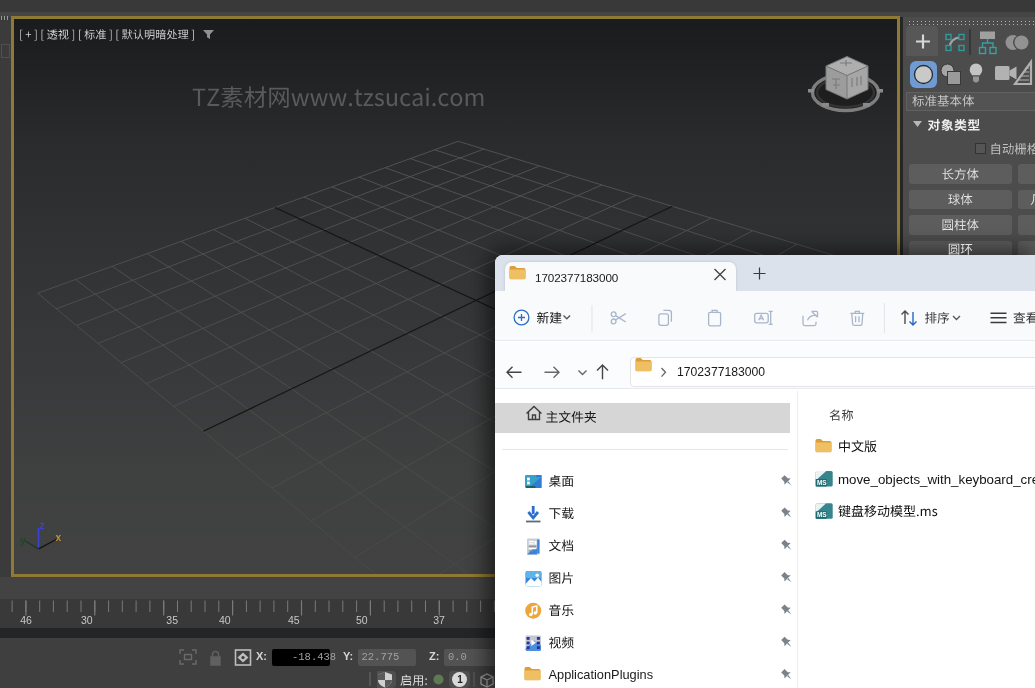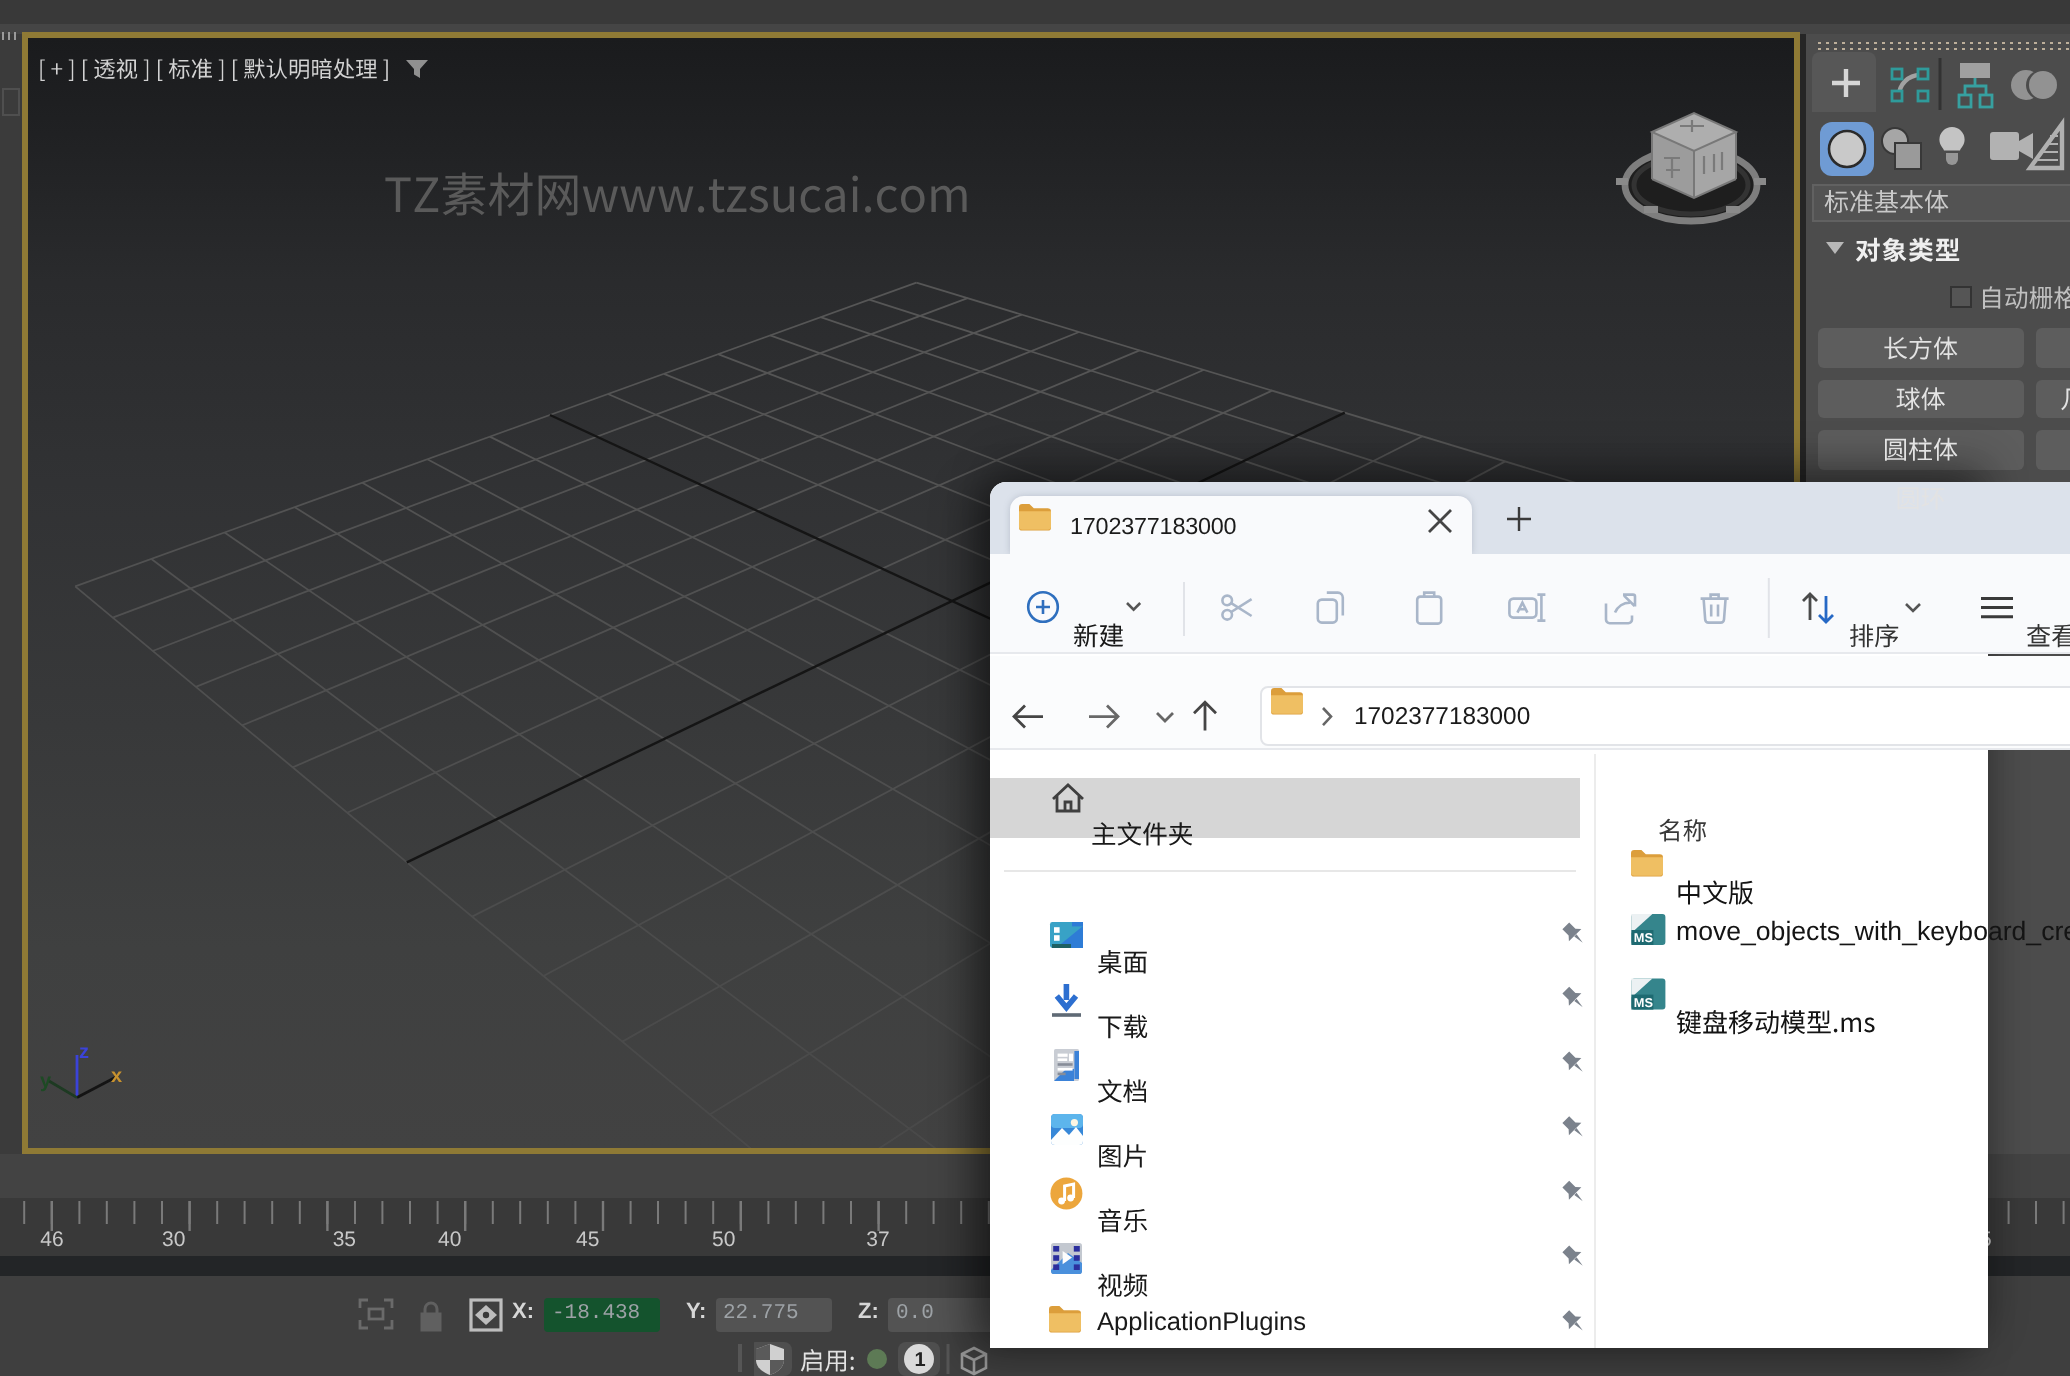--- a/index.html
+++ b/index.html
@@ -278,39 +278,39 @@
 </g>
 <g>
 <rect x="56.5" y="2" width="15" height="15" fill="none" stroke="#bdbdbd" stroke-width="1.6"></rect>
 <path d="M64 4.5 L69.5 9.5 L64 14.5 L58.5 9.5 Z" fill="#bdbdbd"></path>
 <circle cx="64" cy="9.5" r="1.6" fill="#383838"></circle>
 </g>
 </svg>
 <div class="abs" style="left:256px;top:650px;width:16px;font-size:11px;font-weight:bold;color:#d6d6d6">X:</div>
 <div class="abs" style="left:343px;top:650px;width:16px;font-size:11px;font-weight:bold;color:#d6d6d6">Y:</div>
 <div class="abs" style="left:429px;top:650px;width:16px;font-size:11px;font-weight:bold;color:#d6d6d6">Z:</div>
-<div class="abs" style="left:272px;top:649px;width:58px;height:16.5px;background:#14532d;border-radius:2px;color:#9da2a6;font-size:10.5px;font-family:'Liberation Mono',monospace;line-height:16px;padding-left:4px">-18.438</div>
+<div class="abs" style="left:272px;top:649px;width:58px;height:16.5px;background:#000000;border-radius:2px;color:#9da2a6;font-size:10.5px;font-family:'Liberation Mono',monospace;line-height:16px;padding-left:20px">-18.438</div>
 <div class="abs" style="left:357.5px;top:649px;width:58px;height:16.5px;background:#535353;border-radius:2px;color:#9da2a6;font-size:10.5px;font-family:'Liberation Mono',monospace;line-height:16px;padding-left:4px">22.775</div>
 <div class="abs" style="left:444px;top:649px;width:58px;height:16.5px;background:#535353;border-radius:2px;color:#9da2a6;font-size:10.5px;font-family:'Liberation Mono',monospace;line-height:16px;padding-left:4px">0.0</div>
 <div class="abs" style="left:369px;top:672px;width:1.5px;height:14px;background:#565656"></div>
 <svg class="abs" style="left:377px;top:671px" width="120" height="17" viewBox="0 0 120 17">
 <rect x="-3" y="0" width="22" height="17" rx="4" fill="#4f4f4f"></rect>
 <path d="M8 1 L15 3.5 V9 C15 13 11 15.5 8 16.5 C5 15.5 1 13 1 9 V3.5 Z" fill="#d0d0d0"></path>
 <path d="M8 1 L1 3.5 V9 H8 Z" fill="#5a5a5a"></path>
 <path d="M8 9 H15 C15 13 11 15.5 8 16.5 Z" fill="#5a5a5a"></path>
 <circle cx="61.5" cy="8.5" r="5" fill="#5d7a55"></circle>
 <rect x="72" y="0" width="21" height="17" rx="4" fill="#4f4f4f"></rect>
       <circle cx="82.5" cy="8.5" r="7.5" fill="#dadada"></circle>
 <text x="80.2" y="12" font-size="10" font-weight="bold" fill="#222" font-family="Liberation Sans">1</text>
 <line x1="97" y1="1" x2="97" y2="16" stroke="#565656" stroke-width="1.5"></line>
 <g stroke="#9a9a9a" stroke-width="1.3" fill="none">
         <path d="M104 6 l6-3 6 3 v7 l-6 3 -6-3 Z M104 6 l6 3 6-3 M110 9 v7"></path>
       </g>
 </svg>
-<div class="abs" id="win" style="left:495px;top:241px;width:499px;height:433px;border-radius:8px 0 0 0;background:#fff;box-shadow:-9px 3px 20px rgba(0,0,0,.4), 0 -9px 20px rgba(0,0,0,.3)">
+<div class="abs" id="win" style="left:495px;top:255px;width:540px;height:433px;border-radius:8px 0 0 0;background:#fff;box-shadow:-9px 3px 20px rgba(0,0,0,.4), 0 -9px 20px rgba(0,0,0,.3)">
 <div class="abs" style="left:0;top:0;width:540px;height:36px;background:#dce2eb;border-radius:8px 0 0 0"></div>
 <div class="abs" style="left:10px;top:7px;width:231px;height:29px;background:#f9fafc;border-radius:7px 7px 0 0;box-shadow:0 0 3px rgba(120,130,150,.35)"></div>
 <div class="abs" style="left:0;top:36px;width:540px;height:50px;background:#f9fafc;border-bottom:1px solid #e7e9ed"></div>
 <div class="abs" style="left:0;top:87px;width:540px;height:47px;background:#fbfcfd;border-bottom:1px solid #e7e9ed"></div>
 <div class="abs" style="left:135px;top:102px;width:420px;height:30px;background:#fff;border:1px solid #e2e4e8;border-radius:4px"></div>
 <div class="abs" style="left:0;top:147.5px;width:295px;height:30px;background:#d6d6d6"></div>
 <div class="abs" style="left:7px;top:193.5px;width:286px;height:1px;background:#e7e7e7"></div>
 <div class="abs" style="left:302px;top:136px;width:1px;height:297px;background:#ececec"></div>
 <div class="abs" style="left:40px;top:15.5px;font-size:11.7px;letter-spacing:-0.1px;color:#1b1b1b">1702377183000</div>
 <div class="abs" style="left:182px;top:110px;font-size:12.2px;color:#1a1a1a">1702377183000</div>

